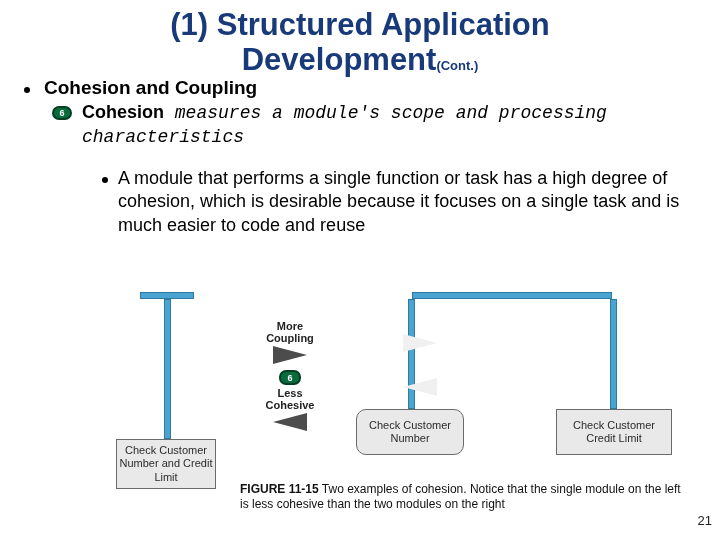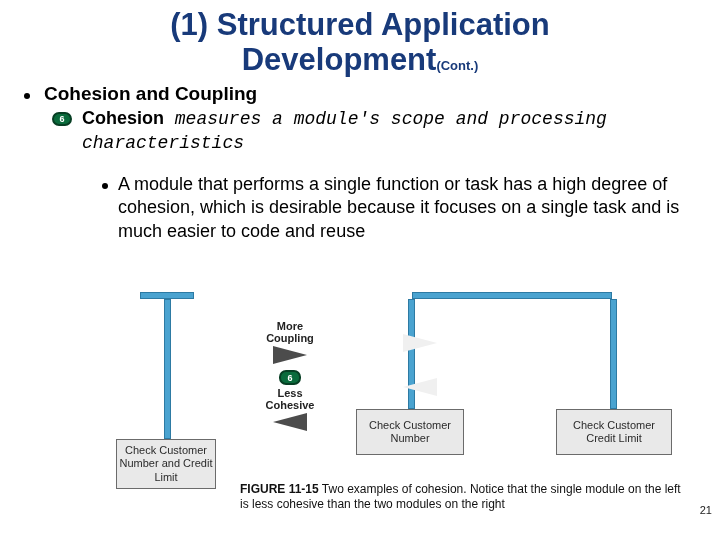--- a/index.html
+++ b/index.html
@@ -1,53 +1,53 @@
 <!DOCTYPE html>
 <html><head>
 <meta charset="utf-8">
 <style>
   * { margin: 0; padding: 0; box-sizing: border-box; }
   html, body { width: 720px; height: 540px; font-family: "Tahoma", "Verdana", sans-serif; background: #fff; color: #000; }
   .slide { width: 720px; height: 540px; position: relative; padding: 8px 24px 0 24px; }
   .title { text-align: center; font-size: 31px; font-weight: bold; color: #183a7a; line-height: 1.12; font-family: "Trebuchet MS", "Tahoma", sans-serif; }
   .title-cont { font-size: 13px; font-weight: bold; color: #183a7a; }
-  .bullet-row { display: flex; align-items: flex-start; margin-top: 6px; }
+  .bullet-row { display: flex; align-items: flex-start; }
   .dot { width: 6px; height: 6px; background: #000; border-radius: 50%; margin-top: 10px; margin-right: 10px; flex: none; }
   .b1 { font-size: 19px; font-weight: bold; margin-left: 4px; }
   .sub-row { display: flex; align-items: flex-start; margin-top: 2px; margin-left: 28px; }
   .pill { width: 20px; height: 14px; border-radius: 7px; background: #0a6b3c; border: 2px solid #063e23; display: flex; align-items: center; justify-content: center; color: #fff; font-size: 9px; font-weight: bold; flex: none; margin-top: 5px; margin-right: 10px; }
   .sub-text { font-size: 18px; line-height: 1.25; }
   .sub-text .term { font-weight: bold; text-align: right; }
   .sub-text .ital { font-style: italic; font-family: Liberation Mono, monospace; }
   .sub2-row { display: flex; align-items: flex-start; margin-left: 78px; margin-top: 19px; }
   .sub2-text { font-size: 18px; line-height: 1.28; }
   .figure-area { position: absolute; left: 60px; top: 288px; width: 600px; height: 220px; }
   .hbar { background: #4aa3d0; border: 1px solid #2d7aa3; height: 7px; }
   .vbar { background: #4aa3d0; border: 1px solid #2d7aa3; width: 7px; }
   .bar-top-l { position: absolute; left: 80px; top: 4px; width: 54px; }
   .bar-top-r { position: absolute; left: 352px; top: 4px; width: 200px; }
   .v1 { position: absolute; left: 104px; top: 11px; height: 140px; }
   .v2 { position: absolute; left: 348px; top: 11px; height: 110px; }
   .v3 { position: absolute; left: 550px; top: 11px; height: 110px; }
   .box { position: absolute; border: 1px solid #6b6b6b; background: #e9e9e9; font-family: Arial, sans-serif; font-size: 11px; text-align: center; display: flex; align-items: center; justify-content: center; color: #2b2b2b; line-height: 1.2; }
   .box-left { left: 56px; top: 151px; width: 100px; height: 50px; }
-  .box-r1 { left: 296px; top: 121px; width: 108px; height: 46px; }
+  .box-r1 { left: 296px; top: 121px; width: 108px; height: 46px; border-radius: 10px; }
   .box-r2 { left: 496px; top: 121px; width: 116px; height: 46px; }
   .arrow-wrap { position: absolute; left: 170px; top: 32px; width: 120px; text-align: center; font-family: Arial, sans-serif; }
   .lbl-more { font-size: 11px; font-weight: bold; color: #222; }
   .arr-right { margin: 2px auto 6px; width: 0; height: 0; border-top: 9px solid transparent; border-bottom: 9px solid transparent; border-left: 34px solid #4c4c4c; }
   .pill2 { width: 22px; height: 15px; border-radius: 7px; background: #0a6b3c; border: 2px solid #063e23; display: flex; align-items: center; justify-content: center; color: #fff; font-size: 9px; font-weight: bold; margin: 2px auto 2px; }
   .lbl-less { font-size: 11px; font-weight: bold; color: #222; }
   .arr-left { margin: 2px auto 0; width: 0; height: 0; border-top: 9px solid transparent; border-bottom: 9px solid transparent; border-right: 34px solid #4c4c4c; }
   .faint-wrap { position: absolute; left: 300px; top: 32px; width: 120px; text-align: center; font-family: Arial, sans-serif; color: #e7e7e7; }
   .faint-wrap .arr-right { border-left-color: #f0f0f0; }
   .faint-wrap .arr-left { border-right-color: #f0f0f0; }
   .caption { position: absolute; left: 240px; bottom: 28px; width: 450px; font-family: Arial, sans-serif; font-size: 12px; line-height: 1.25; color: #111; }
   .caption .fignum { font-weight: bold; }
-  .pagenum { position: absolute; right: 8px; bottom: 24px; font-family: Arial, sans-serif; font-size: 11px; color: #222; }
+  .pagenum { position: absolute; right: 8px; bottom: 12px; font-family: Arial, sans-serif; font-size: 13px; color: #222; }
 </style>
 </head>
 <body>
 
 <div class="slide">
 
   <div class="title">
     <span>(1) Structured Application</span><br>
     <span>Development</span><span class="title-cont">(Cont.)</span>
   </div>

